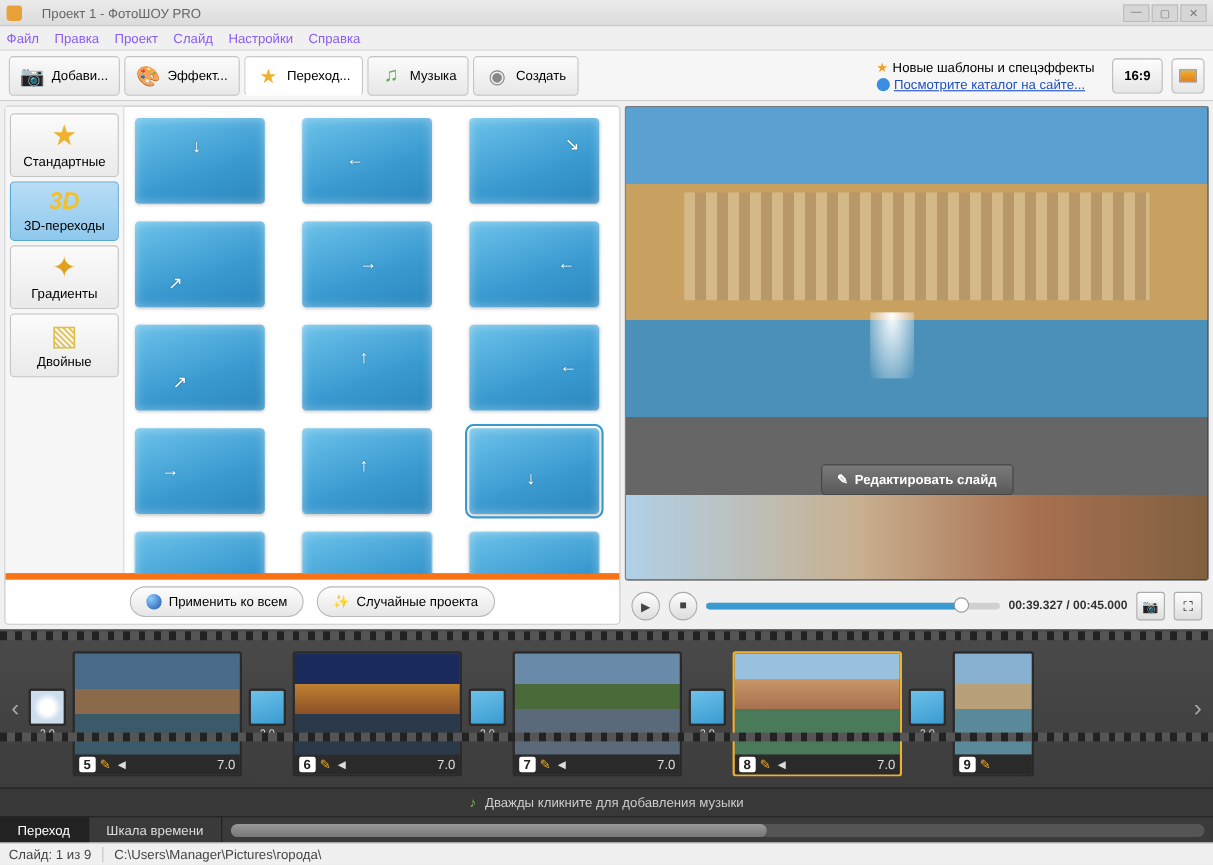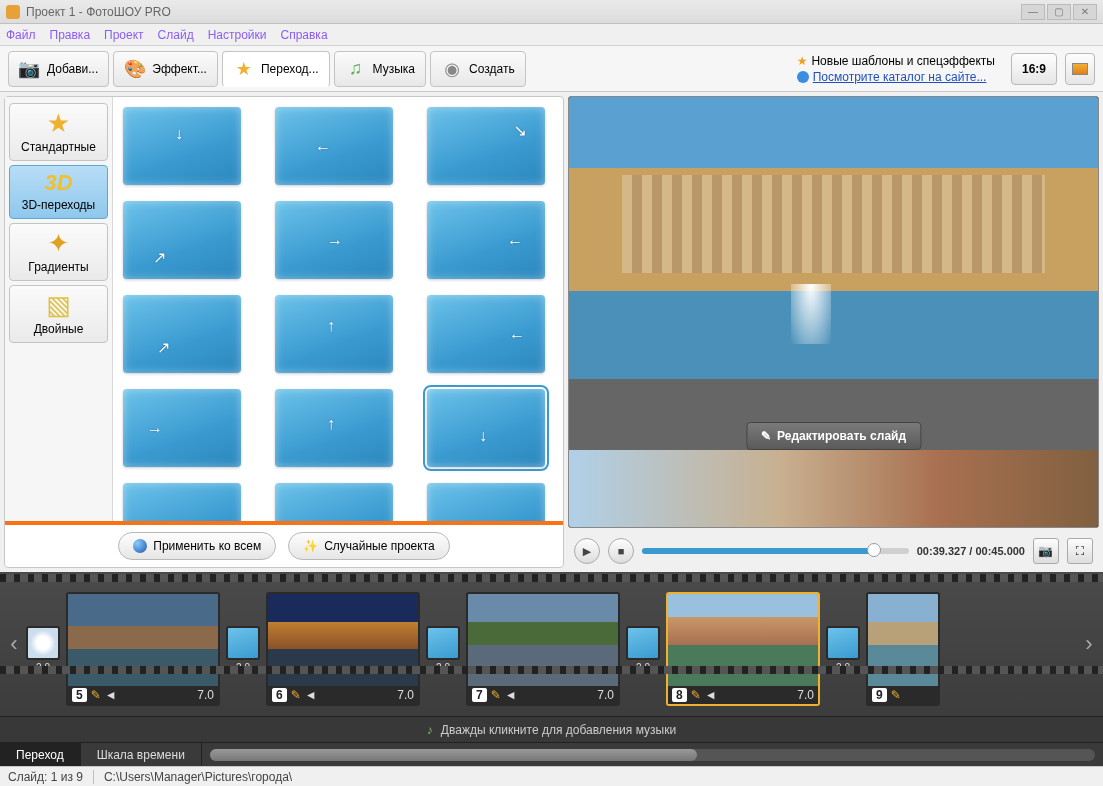--- a/index.html
+++ b/index.html
@@ -1,19 +1,19 @@
 <!DOCTYPE html>
 <html><head>
 <meta charset="utf-8">
 <style>
 * { box-sizing: border-box; margin: 0; padding: 0; font-family: Tahoma, Arial, sans-serif; font-size: 12px; }
 body { background: #e8e8e8; width: 1103px; height: 786px; overflow: hidden; display: flex; flex-direction: column; }
 .titlebar { height: 24px; background: linear-gradient(#eaeaea,#dcdcdc); display: flex; align-items: center; padding: 0 6px; border-bottom: 1px solid #c0c0c0; }
 .titlebar-icon { width: 14px; height: 14px; background: #e8a038; border-radius: 3px; margin-right: 6px; }
-.titlebar-text { color: #666; flex: 1; }
+.titlebar-text { color: #666; flex: 1; margin-left: 12px; }
 .winbtns { display: flex; gap: 2px; }
 .winbtn { width: 24px; height: 16px; background: #d6d6d6; border: 1px solid #bbb; display: flex; align-items: center; justify-content: center; font-size: 10px; color: #777; cursor: pointer; }
 .menubar { height: 22px; background: #f0f0f0; display: flex; align-items: center; padding: 0 6px; gap: 14px; border-bottom: 1px solid #d0d0d0; }
 .menubar span { color: #8b5cf6; cursor: pointer; }
 .toolbar { height: 46px; background: #f6f6f6; display: flex; align-items: center; padding: 4px 8px; gap: 4px; border-bottom: 1px solid #c8c8c8; }
 .tab { display: flex; align-items: center; gap: 6px; padding: 6px 10px; border: 1px solid #c4c4c4; border-radius: 4px; background: linear-gradient(#fbfbfb,#e8e8e8); cursor: pointer; height: 36px; }
 .tab.active { background: #fff; border-bottom-color: #fff; }
 .tab-ico { width: 22px; height: 22px; display: flex; align-items: center; justify-content: center; font-size: 18px; }
 .right-tools { margin-left: auto; display: flex; align-items: center; gap: 8px; }
 .infobox { display: flex; flex-direction: column; gap: 2px; padding: 2px 8px; }
@@ -27,21 +27,21 @@
 .left-pane { width: 560px; background: #fff; border: 1px solid #c8c8c8; margin: 4px; border-radius: 4px; display: flex; flex-direction: column; }
 .lpbody { flex: 1; display: flex; min-height: 0; }
 .cats { width: 108px; background: #f6f6f6; border-right: 1px solid #d8d8d8; display: flex; flex-direction: column; padding: 6px 4px; gap: 4px; }
 .catbtn { border: 1px solid #c4c4c4; border-radius: 4px; background: linear-gradient(#fbfbfb,#eaeaea); padding: 6px 2px; display: flex; flex-direction: column; align-items: center; gap: 4px; cursor: pointer; font-size: 11px; }
 .catbtn.active { background: linear-gradient(#b8ddf6,#8fc8ec); border-color: #5aa8d6; }
 .catico { font-size: 26px; line-height: 1; }
 .grid { flex: 1; overflow-y: auto; padding: 10px; display: grid; grid-template-columns: repeat(3,1fr); gap: 16px 26px; align-content: start; }
 .thumb { width: 118px; height: 78px; border-radius: 4px; background: linear-gradient(160deg,#6cc2ea,#3a9ad0 60%,#2b87be); position: relative; cursor: pointer; box-shadow: inset 0 0 10px rgba(255,255,255,.4), 0 1px 3px rgba(0,0,0,.2); }
 .thumb.sel { outline: 2px solid #3a9ad0; outline-offset: 2px; }
 .thumb .arrow { position: absolute; color: #fff; font-size: 16px; text-shadow: 0 0 2px rgba(0,0,0,.4); }
-.lpfoot { height: 46px; border-top: 4px solid #f97316; display: flex; align-items: center; justify-content: center; gap: 12px; }
+.lpfoot { height: 46px; border-top: 6px solid #f97316; display: flex; align-items: center; justify-content: center; gap: 12px; }
 .pillbtn { border: 1px solid #b8b8b8; border-radius: 14px; background: linear-gradient(#fdfdfd,#e6e6e6); padding: 6px 14px; cursor: pointer; display: flex; align-items: center; gap: 6px; }
 .right-pane { flex: 1; margin: 4px 4px 4px 0; display: flex; flex-direction: column; gap: 6px; }
 .preview { flex: 1; background: #000; border: 1px solid #888; border-radius: 3px; position: relative; overflow: hidden; display: flex; flex-direction: column; }
 .pv-img { flex: 1; background: linear-gradient(180deg,#5aa0d0 0%,#5aa0d0 20%,#c8a060 20%,#c8a060 55%,#4a90b8 55%,#4a90b8 80%,#666 80%); position: relative; }
 .pv-building { position: absolute; top: 22%; left: 10%; right: 10%; height: 28%; background: repeating-linear-gradient(90deg,#d4b888 0 10px,#b89868 10px 20px); }
 .pv-fountain { position: absolute; bottom: 30%; left: 42%; width: 40px; height: 60px; background: radial-gradient(ellipse at top,#fff 0%,rgba(255,255,255,.3) 70%,transparent 100%); }
 .pv-strip { height: 18%; background: linear-gradient(90deg,#b0d0e8 0%,#c8b090 40%,#a87050 70%,#806040 100%); }
 .editbtn { position: absolute; bottom: 18%; left: 50%; transform: translateX(-50%); background: linear-gradient(#7a7a7a,#5a5a5a); color: #fff; border: 1px solid #444; border-radius: 4px; padding: 6px 14px; cursor: pointer; display: flex; align-items: center; gap: 6px; font-weight: bold; }
 .playbar { height: 34px; display: flex; align-items: center; gap: 8px; padding: 0 6px; }
 .circ { width: 26px; height: 26px; border-radius: 50%; border: 1px solid #aaa; background: linear-gradient(#fdfdfd,#ddd); display: flex; align-items: center; justify-content: center; cursor: pointer; font-size: 11px; color: #444; }

